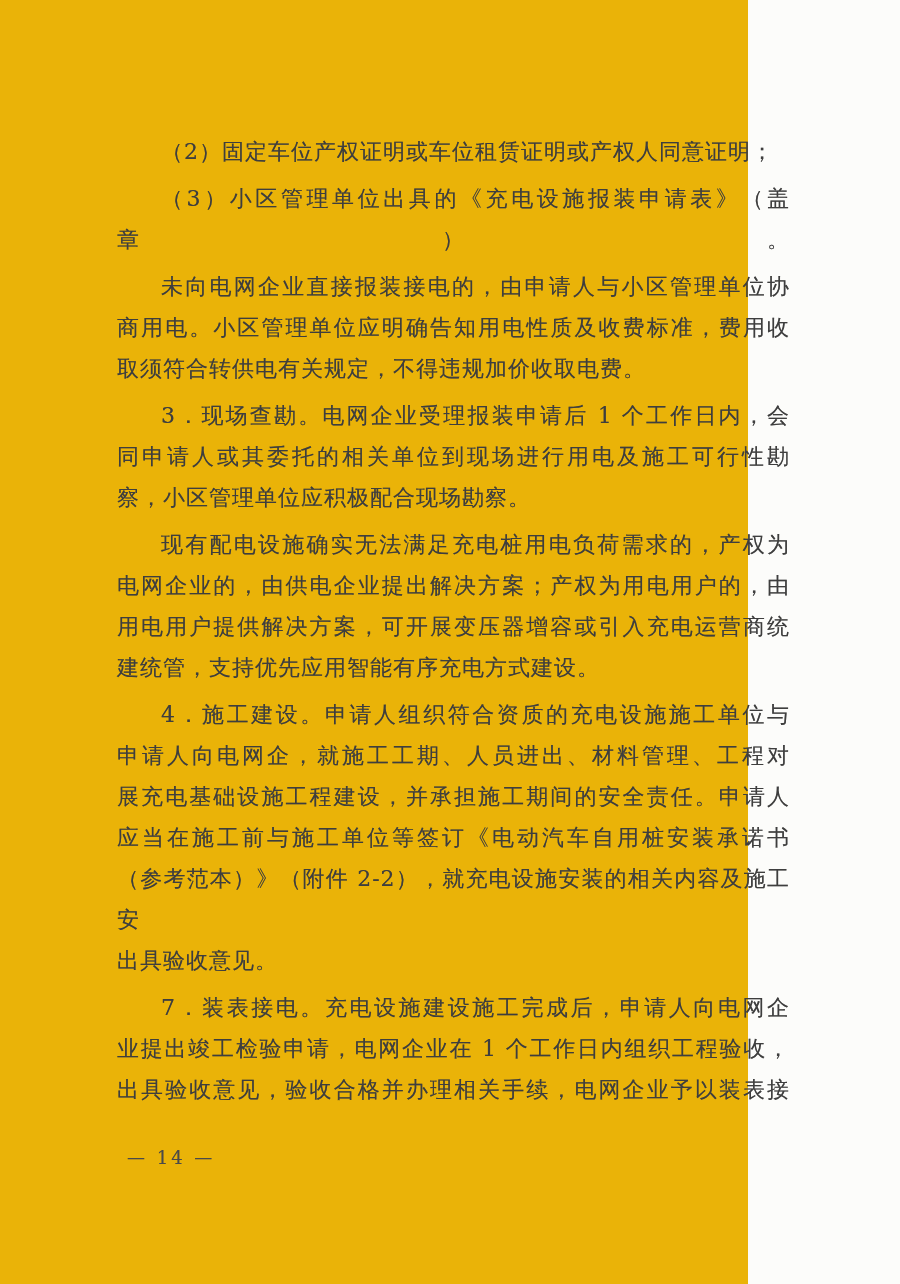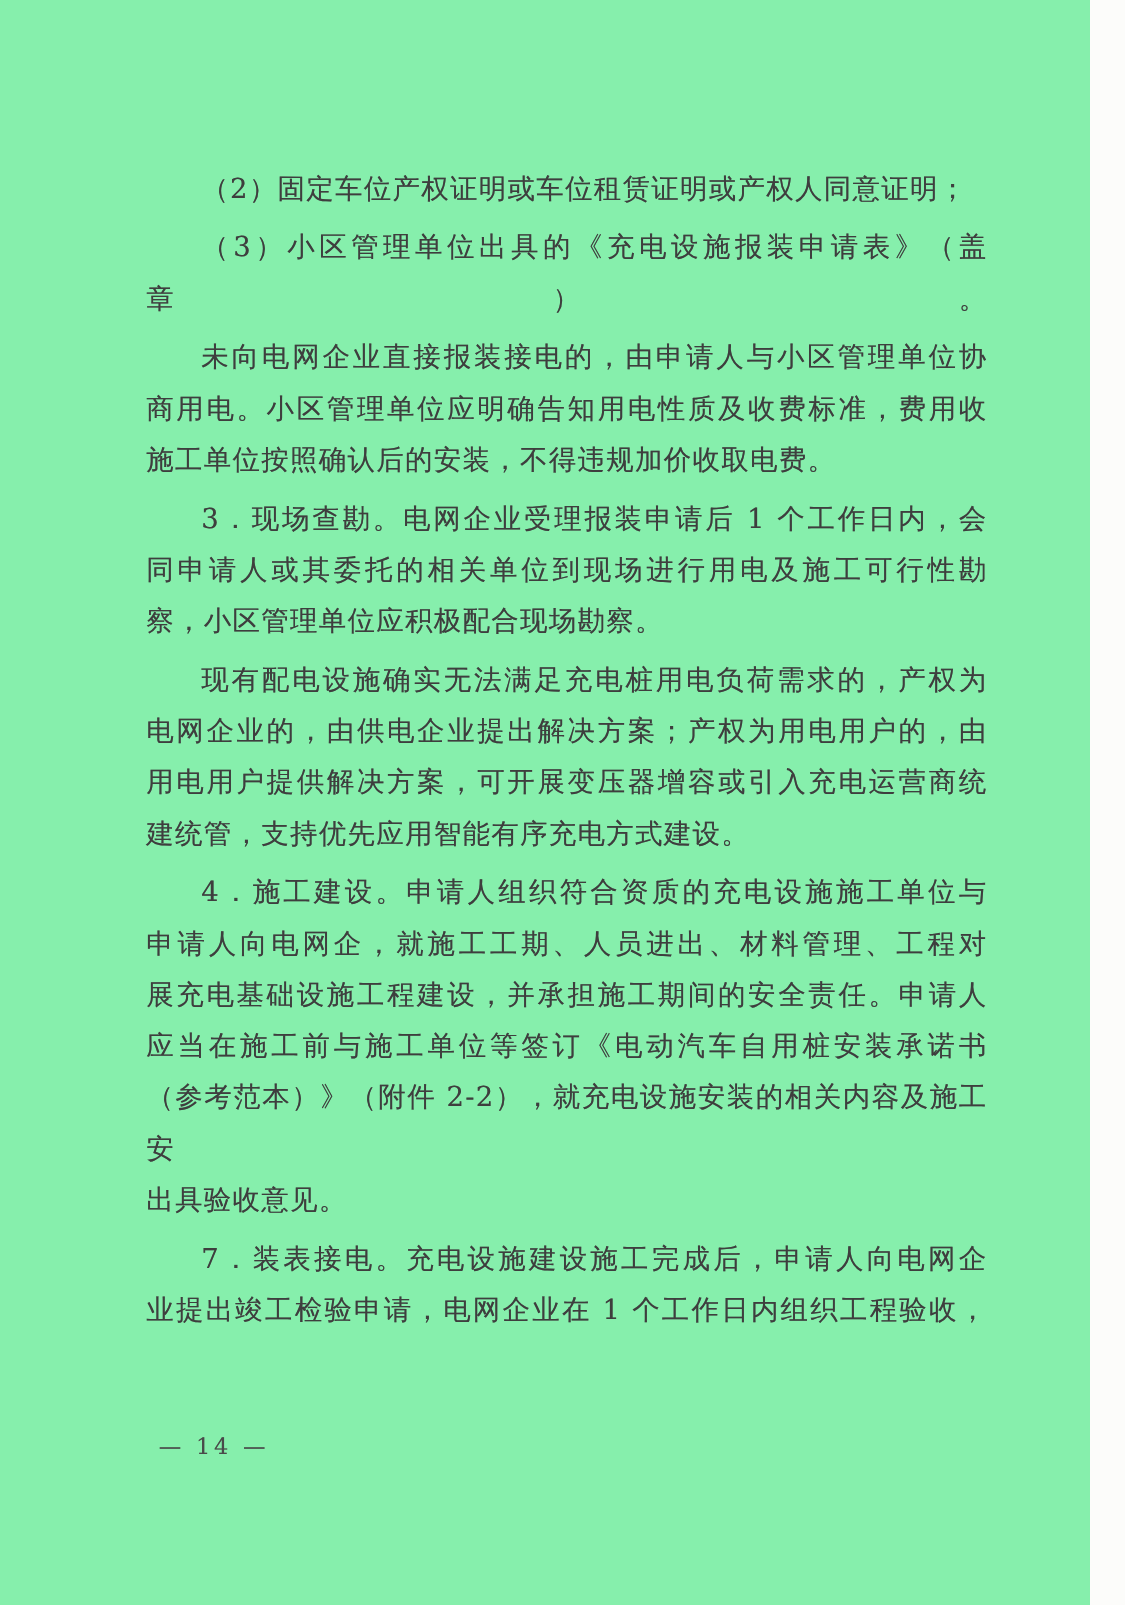--- a/index.html
+++ b/index.html
@@ -8,23 +8,23 @@
     padding: 0;
     width: 900px;
     height: 1284px;
     background: #fcfcfa;
     font-family: "DejaVu Serif", "Liberation Serif", serif;
     color: #3e3e3e;
     overflow: hidden;
   }
   .page {
     position: relative;
-    width: 872px;
+    width: 748px;
     height: 1284px;
-    background: #86efac;
+    background: #eab308;
   }
   .content {
     position: absolute;
     left: 117px;
     top: 131px;
     width: 673px;
   }
   .para {
     margin: 0 0 6px 0;
   }
@@ -60,21 +60,21 @@
   <div class="content" id="doc-body">
       <div class="para">
         <div class="line first lastleft">（2）固定车位产权证明或车位租赁证明或产权人同意证明；</div>
       </div>
       <div class="para">
         <div class="line first">（3）小区管理单位出具的《充电设施报装申请表》（盖章）。</div>
       </div>
       <div class="para">
         <div class="line first">未向电网企业直接报装接电的，由申请人与小区管理单位协</div>
         <div class="line">商用电。小区管理单位应明确告知用电性质及收费标准，费用收</div>
-        <div class="line lastleft">施工单位按照确认后的安装，不得违规加价收取电费。</div>
+        <div class="line lastleft">取须符合转供电有关规定，不得违规加价收取电费。</div>
       </div>
       <div class="para">
         <div class="line first">3．现场查勘。电网企业受理报装申请后 1 个工作日内，会</div>
         <div class="line">同申请人或其委托的相关单位到现场进行用电及施工可行性勘</div>
         <div class="line lastleft">察，小区管理单位应积极配合现场勘察。</div>
       </div>
       <div class="para">
         <div class="line first">现有配电设施确实无法满足充电桩用电负荷需求的，产权为</div>
         <div class="line">电网企业的，由供电企业提出解决方案；产权为用电用户的，由</div>
         <div class="line">用电用户提供解决方案，可开展变压器增容或引入充电运营商统</div>
@@ -84,16 +84,17 @@
         <div class="line first">4．施工建设。申请人组织符合资质的充电设施施工单位与</div>
         <div class="line">申请人向电网企，就施工工期、人员进出、材料管理、工程对</div>
         <div class="line">展充电基础设施工程建设，并承担施工期间的安全责任。申请人</div>
         <div class="line">应当在施工前与施工单位等签订《电动汽车自用桩安装承诺书</div>
         <div class="line">（参考范本）》（附件 2-2），就充电设施安装的相关内容及施工安</div>
         <div class="line lastleft">出具验收意见。</div>
       </div>
       <div class="para">
         <div class="line first">7．装表接电。充电设施建设施工完成后，申请人向电网企</div>
         <div class="line">业提出竣工检验申请，电网企业在 1 个工作日内组织工程验收，</div>
+        <div class="line">出具验收意见，验收合格并办理相关手续，电网企业予以装表接</div>
       </div>
     </div>
   <div class="footer">— 14 —</div>
 </div>
 
 </body></html>

